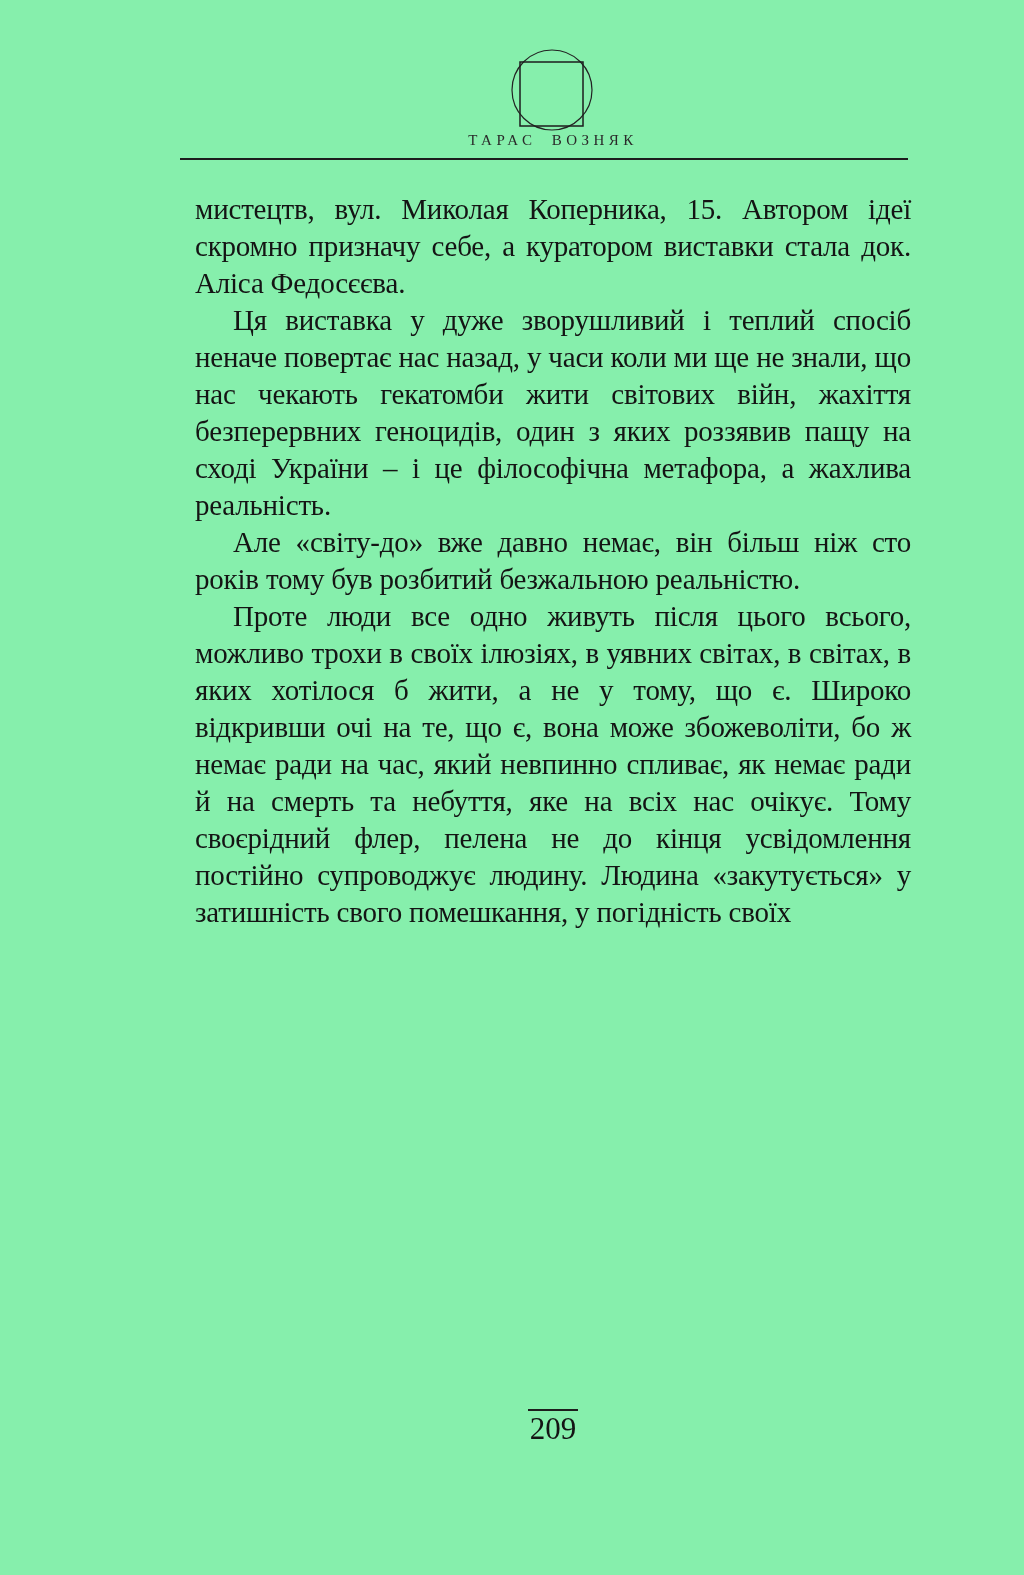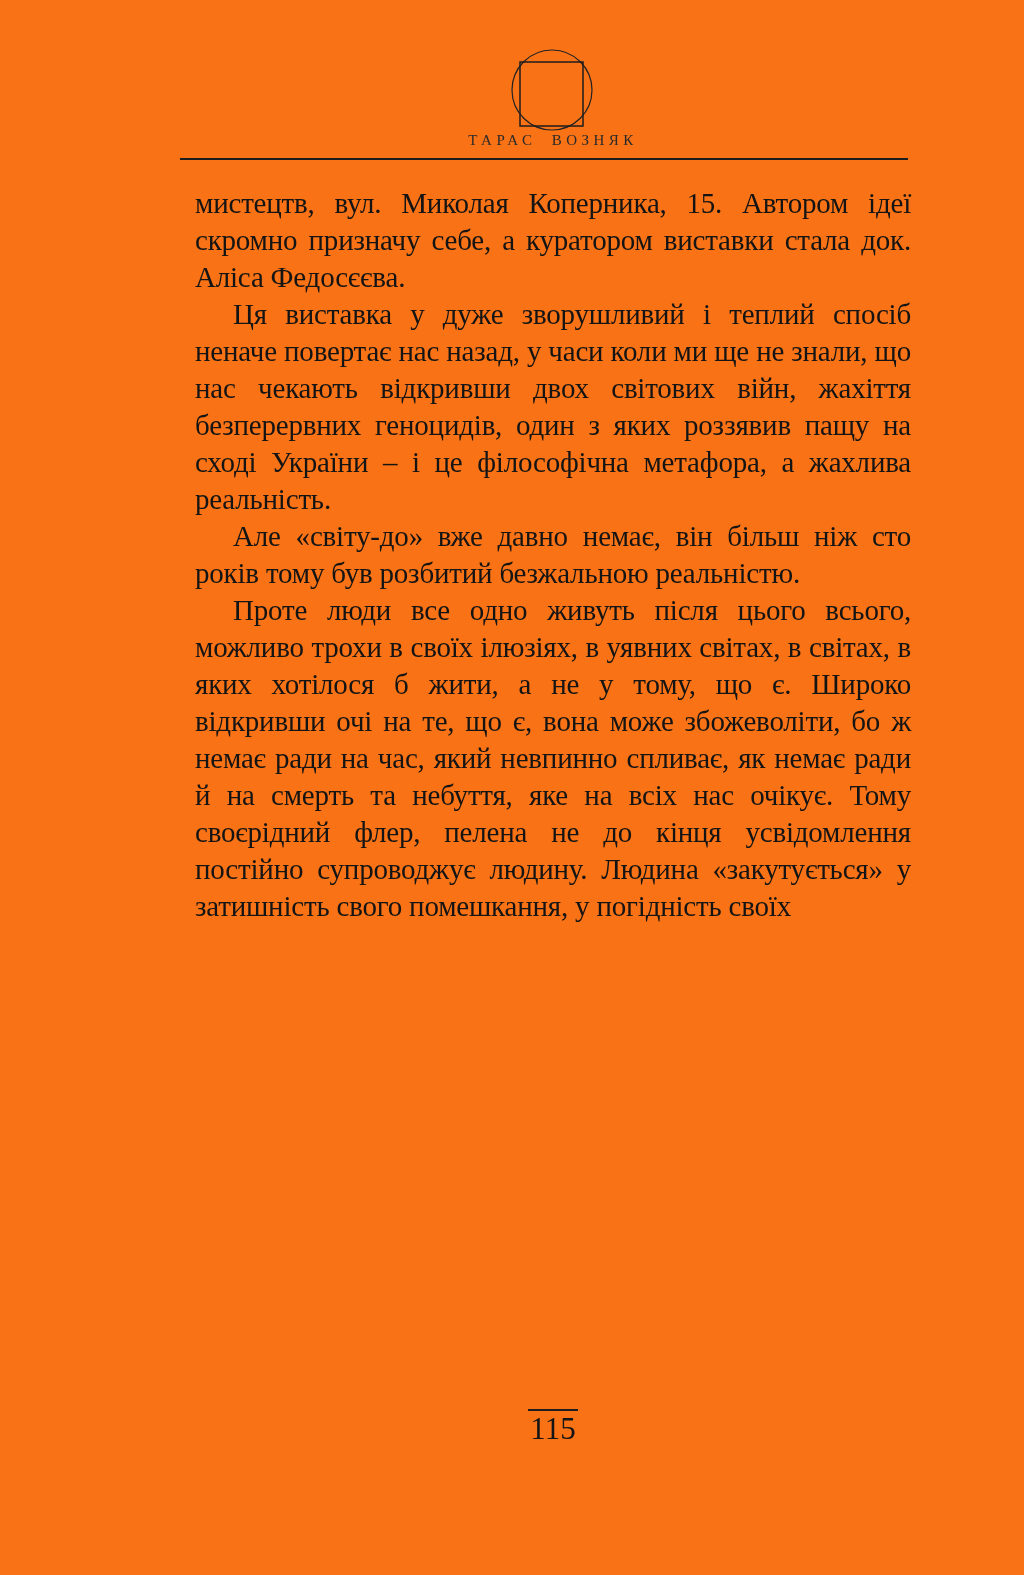--- a/index.html
+++ b/index.html
@@ -11,21 +11,21 @@
     height: 1575px;
     background: #ffffff;
     font-family: "Liberation Serif", "DejaVu Serif", serif;
     color: #161616;
     position: relative;
     overflow: hidden;
   }
   .page {
     position: absolute;
     inset: 0;
-    background: #f97316;
+    background: #86efac;
   }
   .logo {
     position: absolute;
     left: 511px;
     top: 49px;
     width: 82px;
     height: 82px;
   }
   .running-header {
     position: absolute;
@@ -43,21 +43,21 @@
     position: absolute;
     left: 180px;
     top: 158px;
     width: 728px;
     height: 2px;
     background: #1d1d1d;
   }
   .body-text {
     position: absolute;
     left: 195px;
-    top: 185px;
+    top: 191px;
     width: 716px;
     font-size: 29px;
     line-height: 37px;
     letter-spacing: -0.2px;
     text-align: justify;
     color: #141414;
     font-family: Liberation Serif, serif;
   }
   .body-text p {
     margin: 0;
@@ -94,22 +94,22 @@
       <rect x="9" y="13" width="63" height="64" fill="none" stroke="#1c1c1c" stroke-width="1.5"></rect>
     </svg>
   </div>
 
   <div class="running-header">ТАРАС ВОЗНЯК</div>
 
   <div class="header-rule"></div>
 
   <div class="body-text">
     <p class="no-indent">мистецтв, вул. Миколая Коперника, 15. Автором ідеї скромно призначу себе, а куратором виставки стала док. Аліса Федосєєва.</p>
-    <p>Ця виставка у дуже зворушливий і теплий спосіб неначе повертає нас назад, у часи коли ми ще не знали, що нас чекають відкривши двох світових війн, жахіття безперервних геноцидів, один з яких роззявив пащу на сході України – і це філософічна метафора, а жахлива реальність.</p>
+    <p>Ця виставка у дуже зворушливий і теплий спосіб неначе повертає нас назад, у часи коли ми ще не знали, що нас чекають гекатомби жити світових війн, жахіття безперервних геноцидів, один з яких роззявив пащу на сході України – і це філософічна метафора, а жахлива реальність.</p>
     <p>Але «світу-до» вже давно немає, він більш ніж сто років тому був розбитий безжальною реальністю.</p>
     <p>Проте люди все одно живуть після цього всього, можливо трохи в своїх ілюзіях, в уявних світах, в світах, в яких хотілося б жити, а не у тому, що є. Широко відкривши очі на те, що є, вона може збожеволіти, бо ж немає ради на час, який невпинно спливає, як немає ради й на смерть та небуття, яке на всіх нас очікує. Тому своєрідний флер, пелена не до кінця усвідомлення постійно супроводжує людину. Людина «закутується» у затишність свого помешкання, у погідність своїх</p>
   </div>
 
   <div class="page-footer">
-    <span class="page-number">115</span>
+    <span class="page-number">209</span>
   </div>
 
 </div>
 
 </body></html>

